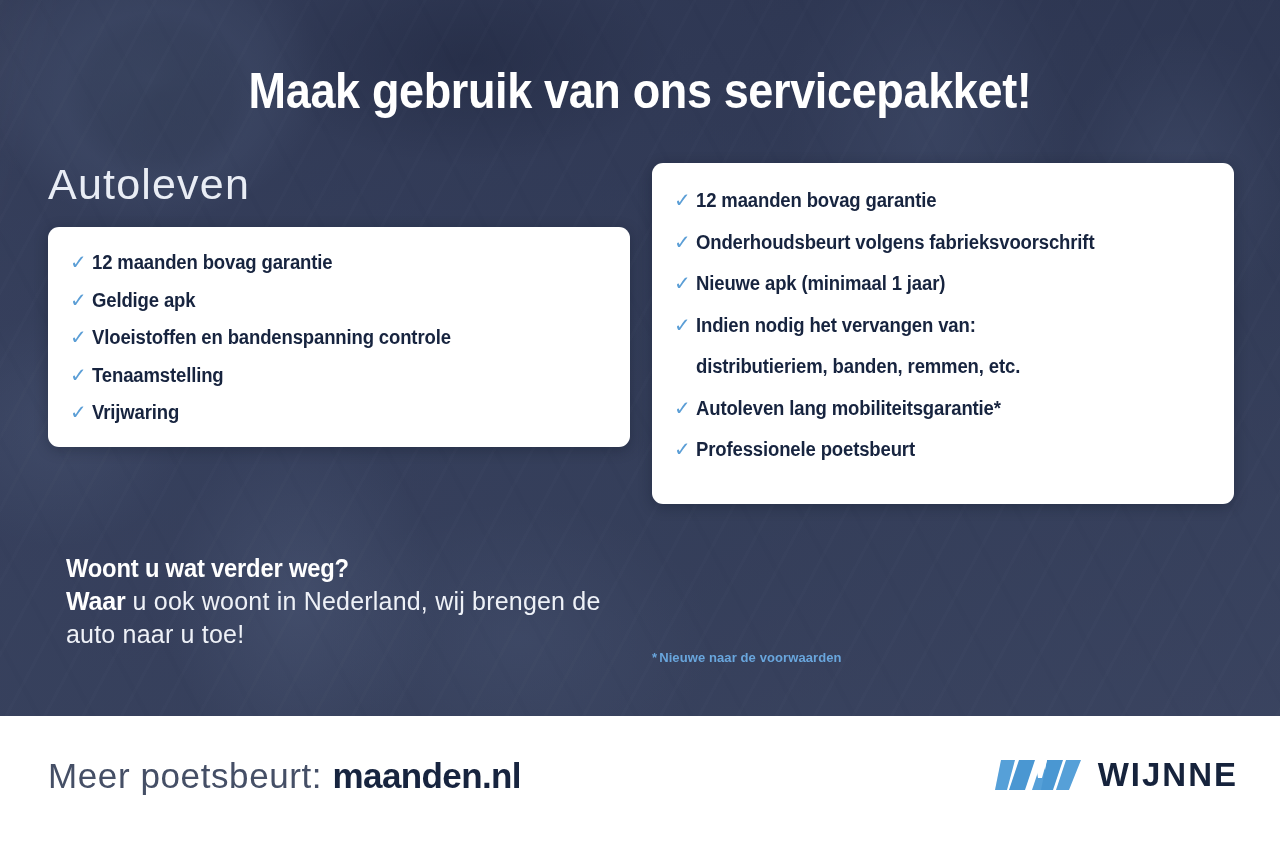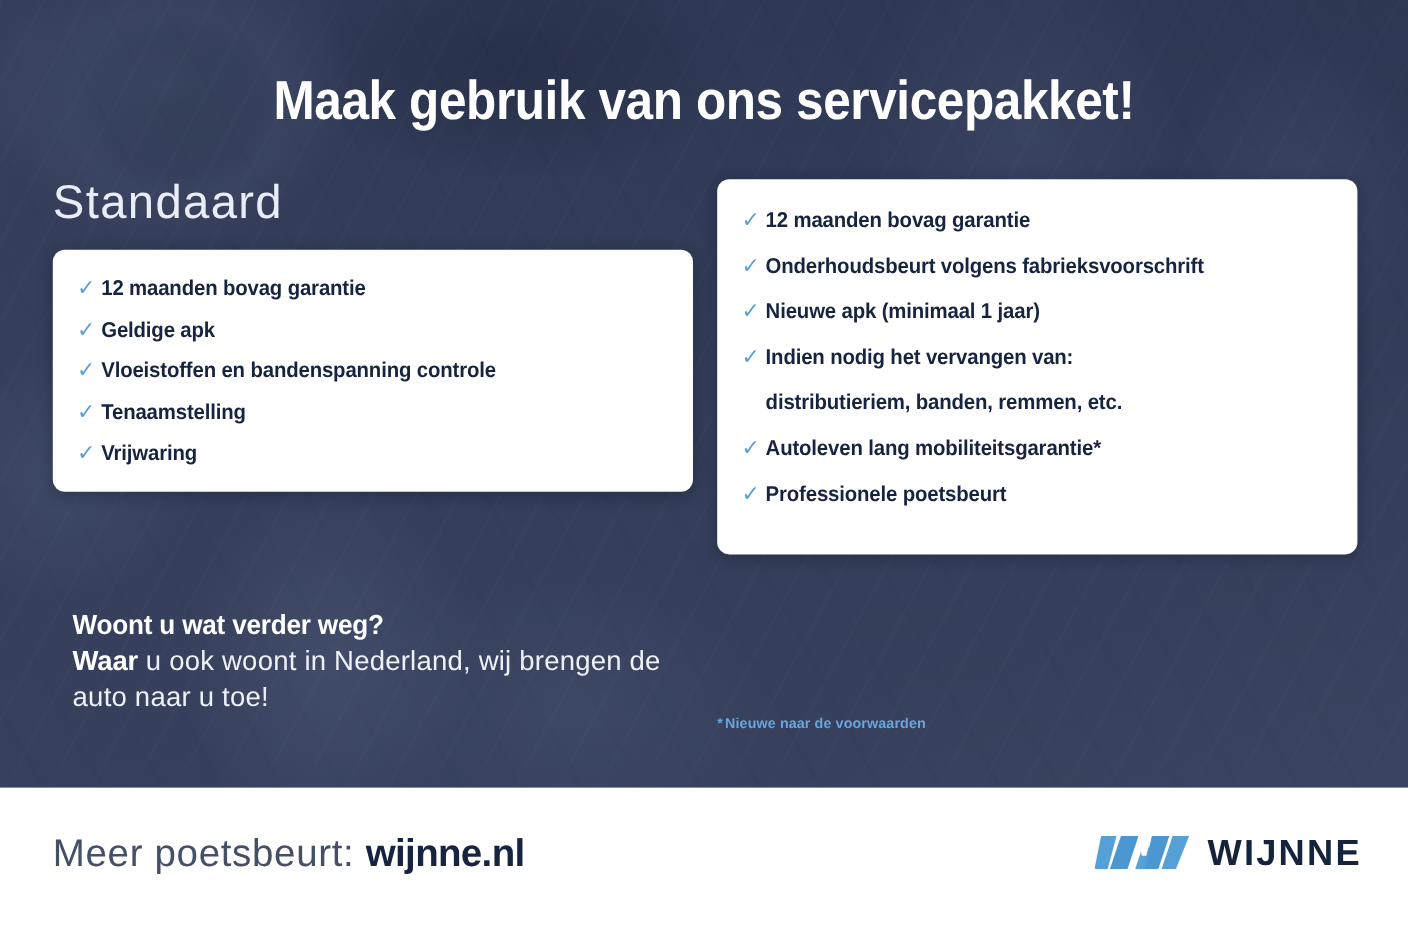--- a/index.html
+++ b/index.html
@@ -222,21 +222,21 @@
 
 <div class="poster">
 
   <div class="bg-photo"></div>
   <div class="bg-tint"></div>
   <div class="bg-streaks"></div>
 
   <div class="headline">Maak gebruik van ons servicepakket!</div>
 
   <div class="col col-left">
-    <div class="col-title">Standaard</div>
+    <div class="col-title">Autoleven</div>
     <div class="card">
 
       <div class="feature">
         <span class="check">✓</span>
         <span class="feature-text">12 maanden bovag garantie</span>
       </div>
 
       <div class="feature">
         <span class="check">✓</span>
         <span class="feature-text">Geldige apk</span>
@@ -307,21 +307,21 @@
 
   <div class="away-block">
     <div class="away-line1">Woont u wat verder weg?</div>
     <div class="away-body"><b>Waar</b><span> u ook woont in Nederland, wij brengen de auto naar u toe!</span></div>
   </div>
 
   <div class="footer">
 
     <div class="footer-info">
       <span>Meer poetsbeurt:</span>
-      <b>wijnne.nl</b>
+      <b>maanden.nl</b>
     </div>
 
     <div class="logo">
       <svg class="logo-mark" viewBox="0 0 86 50">
         <polygon points="6,10 20,10 12,40 0,40" fill="#56a0d8"></polygon>
         <polygon points="24,10 40,10 30,40 14,40" fill="#4a97d2"></polygon>
         <polygon points="37,40 47,10 56,40 47,40" fill="#56a0d8"></polygon>
         <polygon points="52,10 68,10 58,40 46,40" fill="#4a97d2"></polygon>
         <polygon points="71,10 86,10 74,40 61,40" fill="#56a0d8"></polygon>
         <polygon points="40,10 52,10 47,28 43,28" fill="#ffffff"></polygon>

